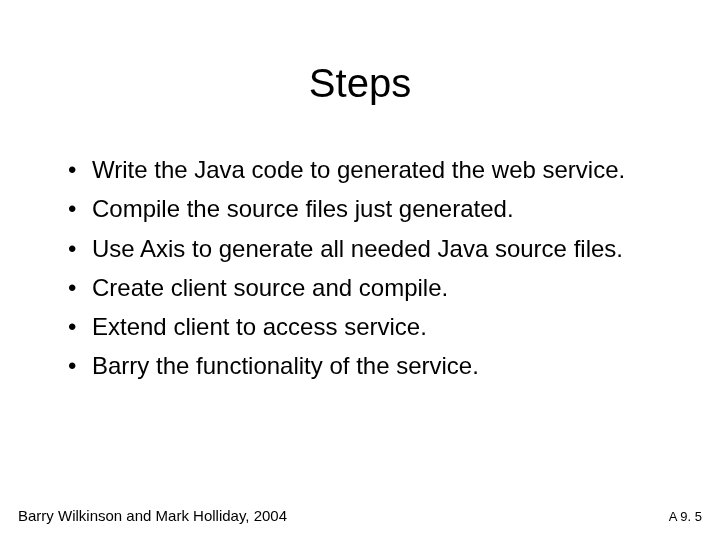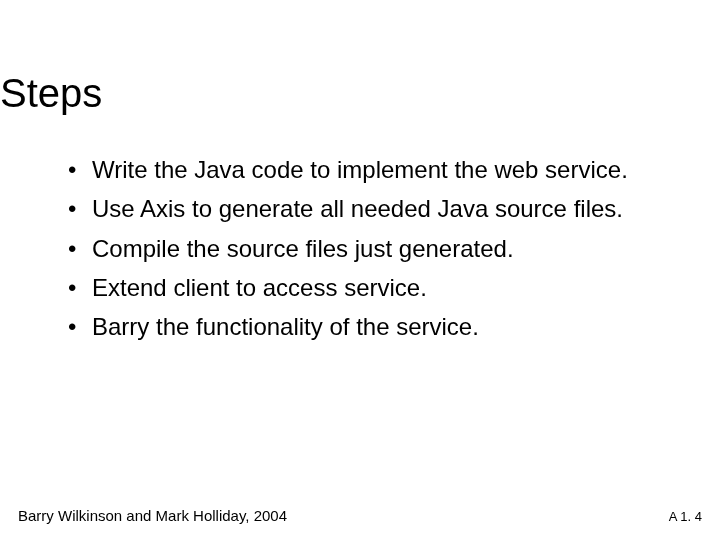--- a/index.html
+++ b/index.html
@@ -14,24 +14,24 @@
     overflow: hidden;
   }
   .slide {
     width: 720px;
     height: 540px;
     position: relative;
     box-sizing: border-box;
   }
   .title {
     position: absolute;
-    top: 71px;
+    top: 61px;
     left: 0;
     width: 100%;
-    text-align: left;
+    text-align: center;
     font-size: 40px;
     font-weight: normal;
     margin: 0;
   }
   .body {
     position: absolute;
     top: 155px;
     left: 64px;
     right: 64px;
   }
@@ -69,23 +69,24 @@
   }
 </style>
 </head>
 <body>
 
 <div class="slide">
   <h1 class="title">Steps</h1>
 
   <div class="body">
     <ul class="bullets">
-      <li>Write the Java code to implement the web service.</li>
+      <li>Write the Java code to generated the web service.</li>
+      <li>Compile the source files just generated.</li>
       <li>Use Axis to generate all needed Java source files.</li>
-      <li>Compile the source files just generated.</li>
+      <li>Create client source and compile.</li>
       <li>Extend client to access service.</li>
       <li>Barry the functionality of the service.</li>
     </ul>
   </div>
 
   <div class="footer-left">Barry Wilkinson and Mark Holliday, 2004</div>
-  <div class="footer-right">A 1. 4</div>
+  <div class="footer-right">A 9. 5</div>
 </div>
 
 </body></html>

